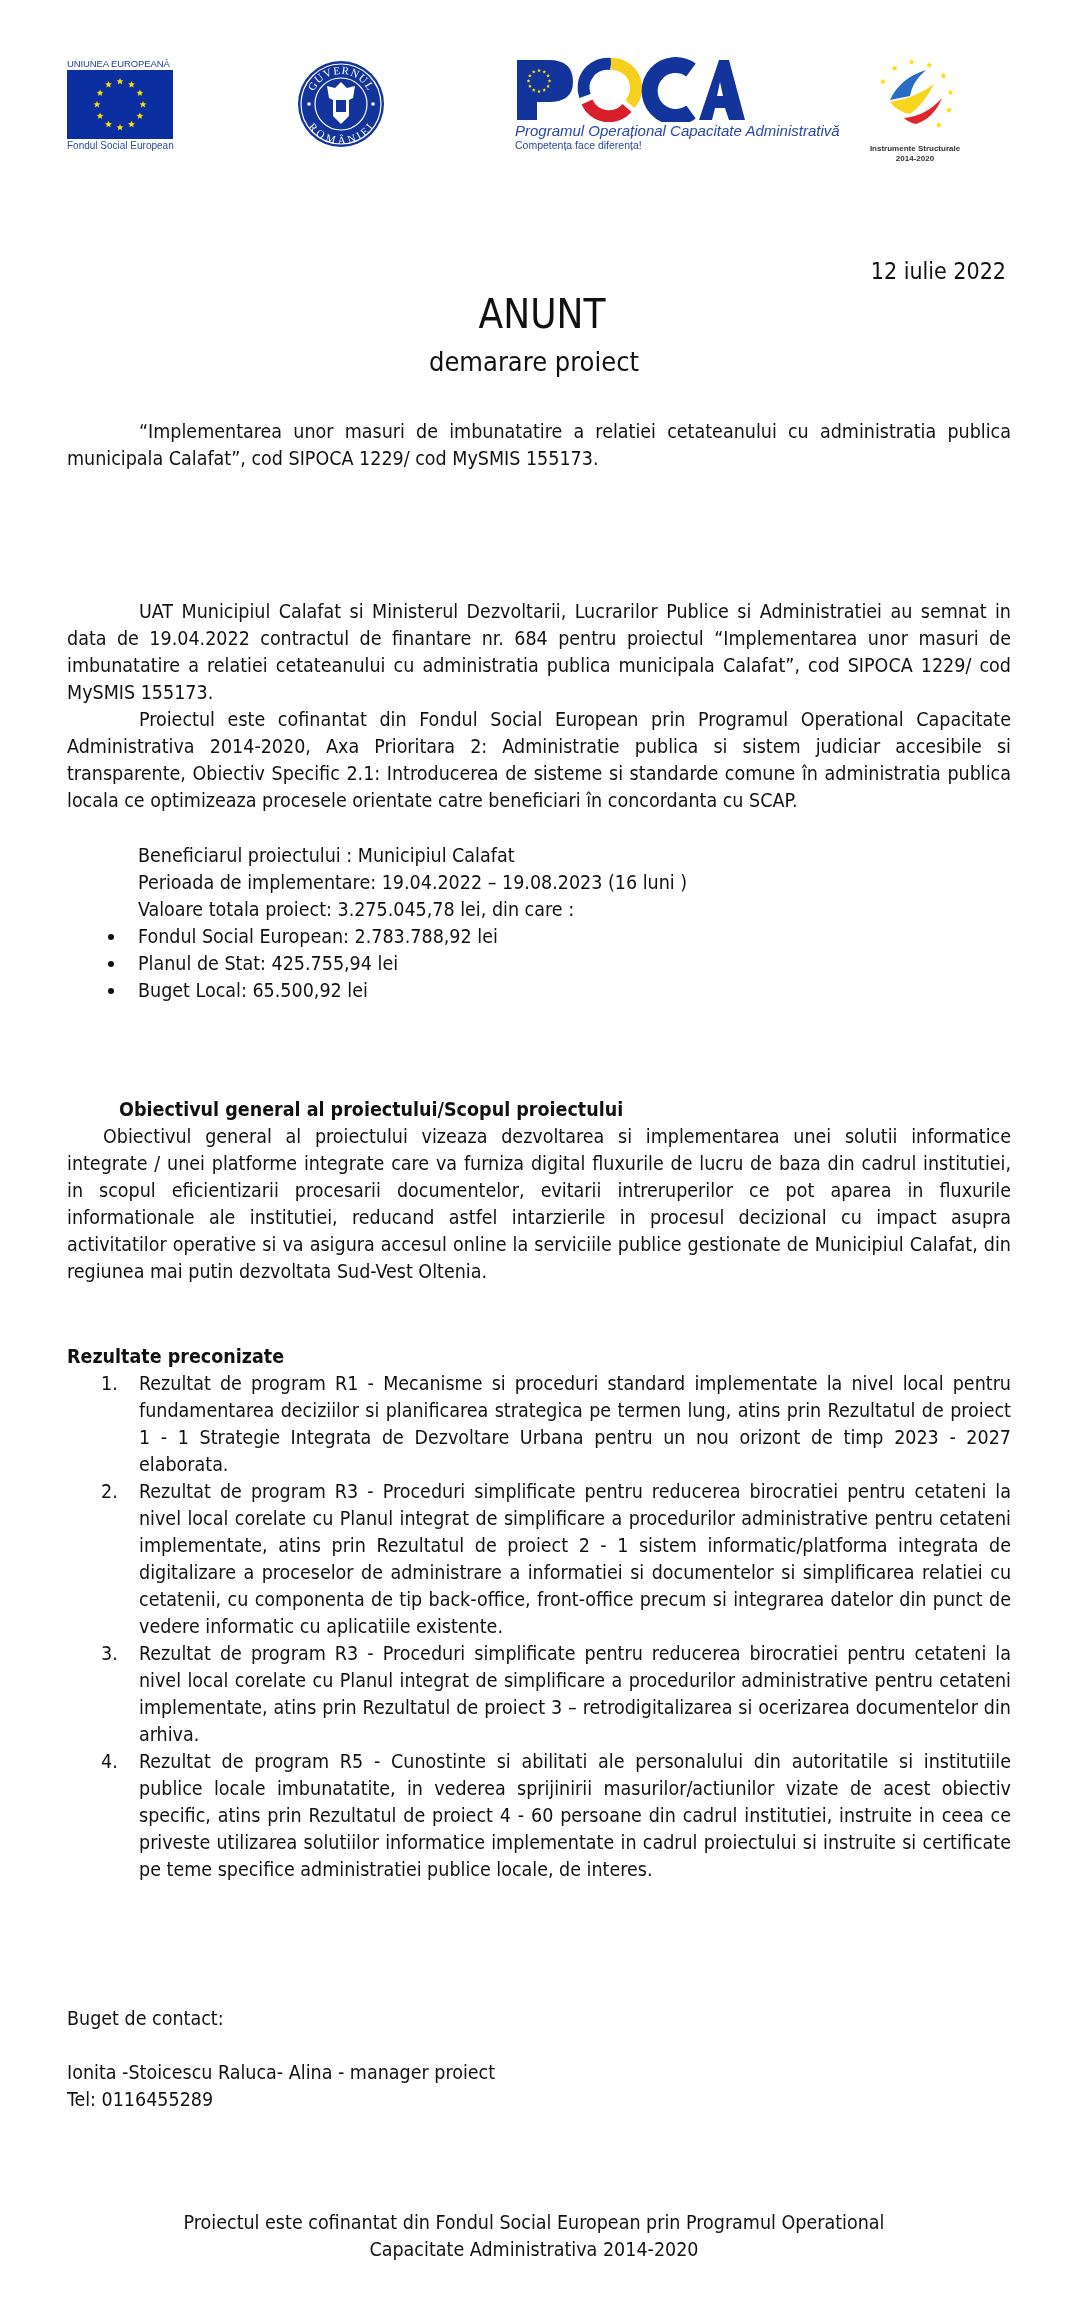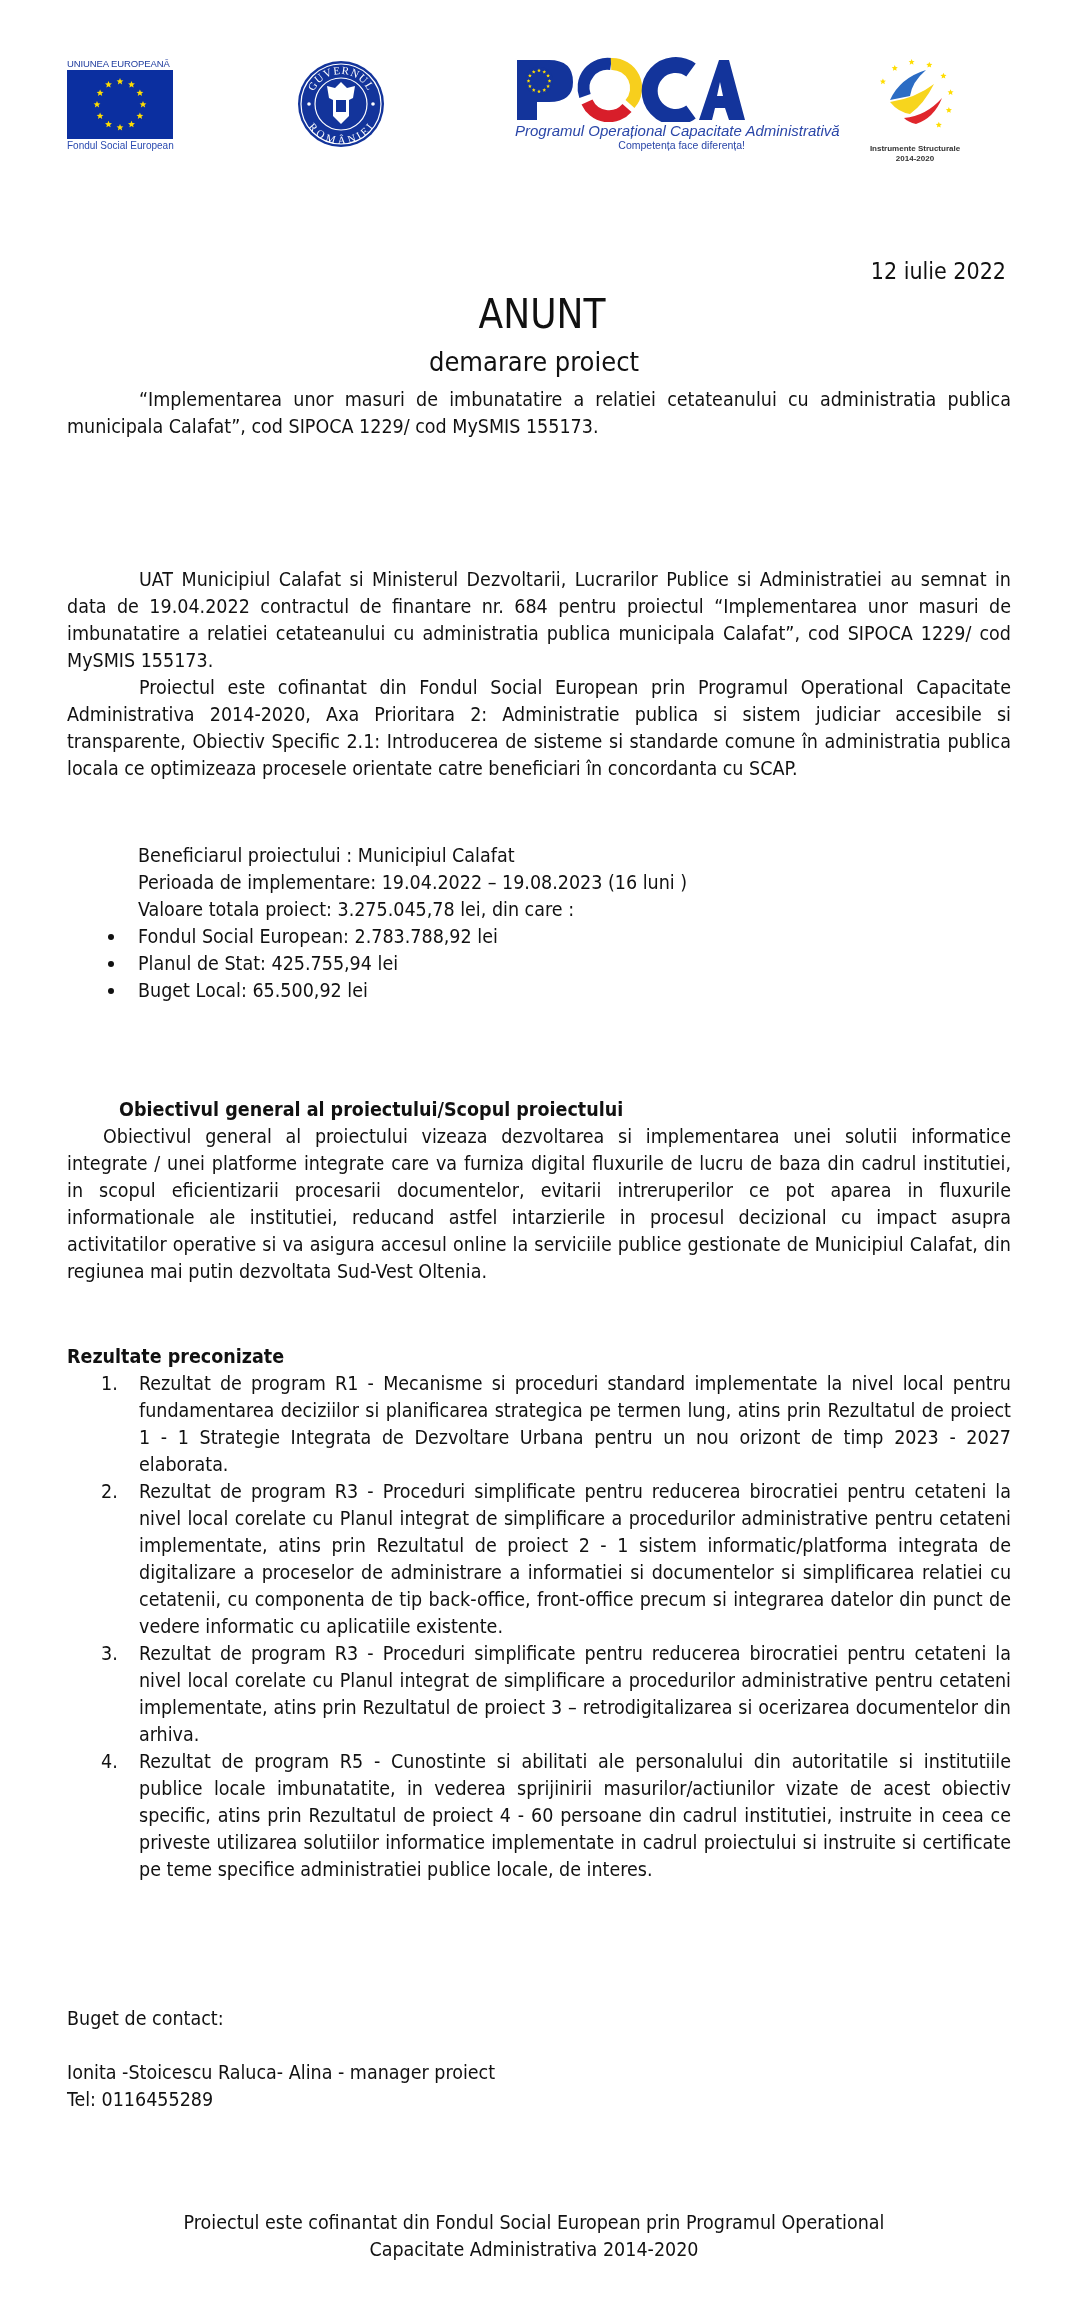--- a/index.html
+++ b/index.html
@@ -8,30 +8,30 @@
   .abs { position:absolute; }
   
   .eu-logo { left:67px; top:58px; width:108px; }
   .eu-top { font-family:"Liberation Sans",sans-serif; font-size:9.5px; color:#1f3c9e; white-space:nowrap; letter-spacing:-0.1px; }
   .eu-flag { width:106px; height:69px; background:#0b2fa0; margin-top:1px; position:relative; }
   .eu-bot { font-family:"Liberation Sans",sans-serif; font-size:10px; color:#2a4ab0; white-space:nowrap; margin-top:1px; }
   .gov-logo { left:297px; top:60px; width:88px; height:88px; }
   .poca-logo { left:515px; top:56px; width:230px; }
   .poca-word { font-family:"Liberation Sans",sans-serif; font-weight:bold; font-size:70px; color:#13349b; line-height:66px; letter-spacing:-2px; position:relative; height:66px; }
   .poca-sub1 { font-family:"Liberation Sans",sans-serif; font-style:italic; font-size:15px; color:#2a46a8; white-space:nowrap; text-align:center; }
-  .poca-sub2 { font-family:"Liberation Sans",sans-serif; font-size:10.5px; color:#2a46a8; white-space:nowrap; text-align:right; }
+  .poca-sub2 { font-family:"Liberation Sans",sans-serif; font-size:10.5px; color:#2a46a8; white-space:nowrap; text-align:left; }
   .is-logo { left:860px; top:56px; width:110px; }
   .is-text { font-family:"Liberation Sans",sans-serif; font-weight:bold; font-size:8px; color:#333; text-align:center; line-height:10px; }
 
   .doc { font-size:19.5px; line-height:27px; }
   .date { right:62px; top:258px; font-size:23px; }
   .title { left:0; width:1068px; top:290px; text-align:center; font-size:40px; line-height:48px;padding-left:8px; }
   .subtitle { left:0; width:1068px; top:342px; text-align:center; font-size:27px; line-height:40px; }
   .para { left:67px; width:944px; text-align:justify; }
-  .indent { text-indent:72px; }
+  .indent { text-indent:72px;margin-top:32px; }
   .sm-indent { text-indent:36px; }
   .info-block { left:138px; width:870px; }
   .bullets { left:138px; margin:0; padding:0; list-style:none; }
   .bullets li { position:relative; }
   .bullets li .dot { position:absolute; left:-30px; top:11px; width:6px; height:6px; border-radius:50%; background:#111; }
   .bold { font-weight:bold; }
   .results { left:67px; width:944px; }
   .res-item { position:relative; padding-left:72px; text-align:justify; }
   .res-num { position:absolute; left:34px; top:0; }
   .footer { left:0; width:1068px; top:2209px; text-align:center; font-size:19.5px; line-height:27px; }

